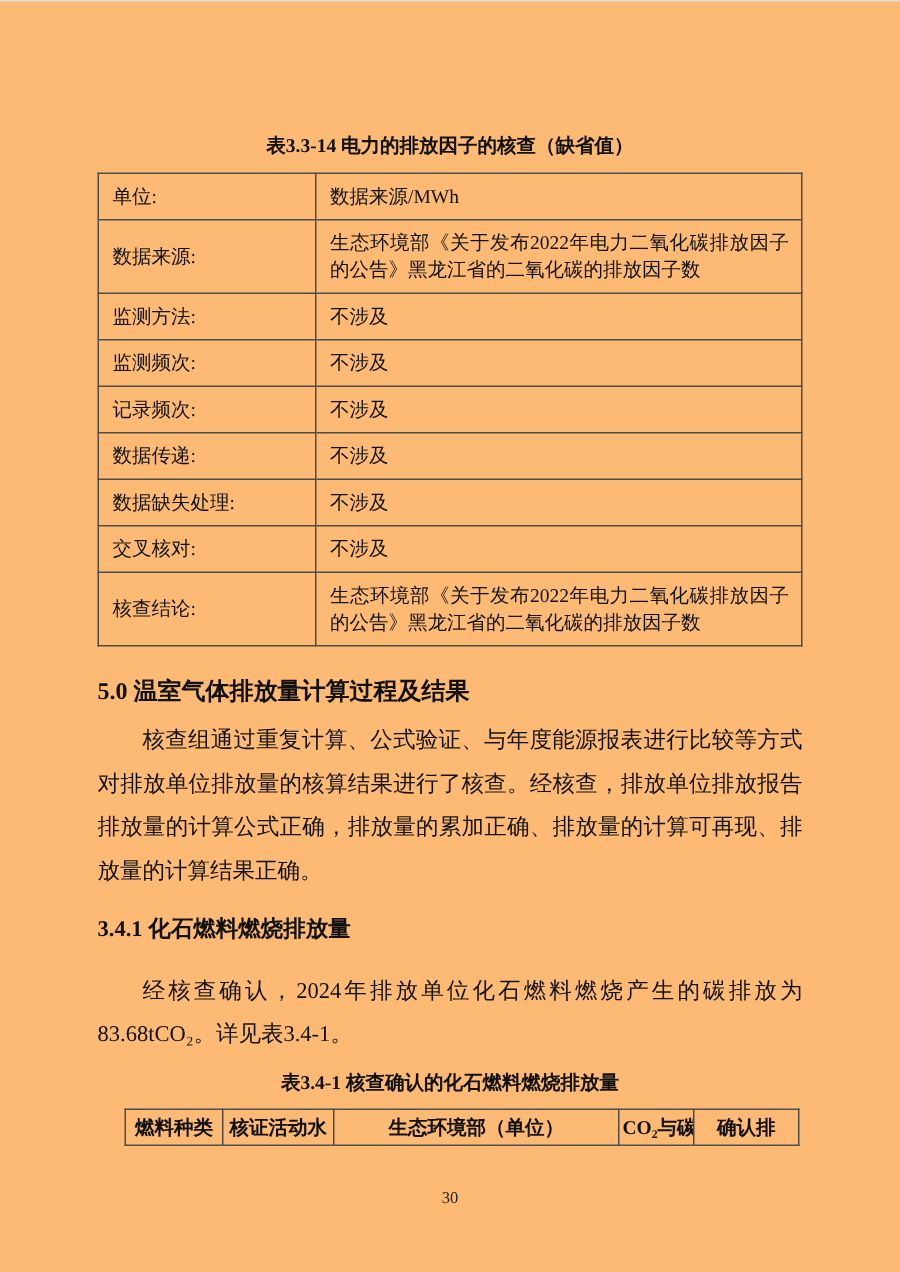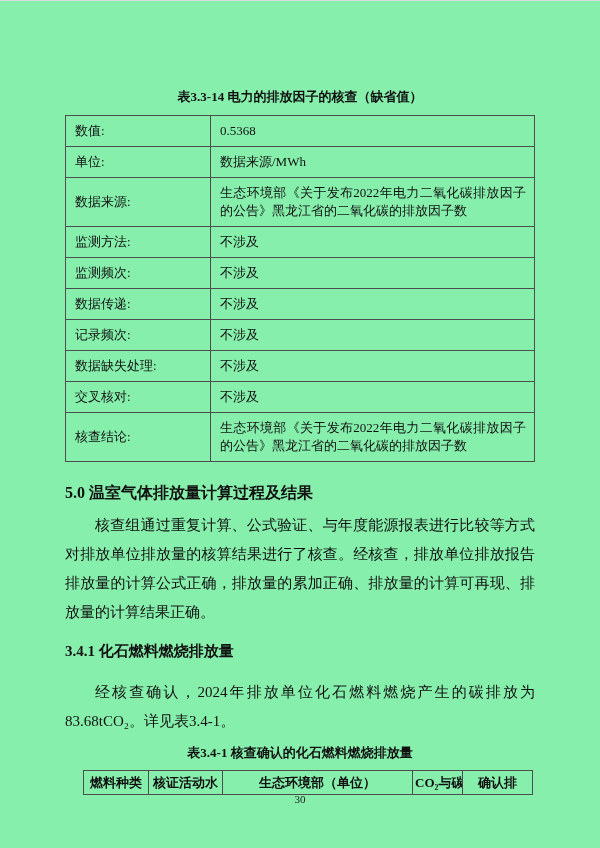--- a/index.html
+++ b/index.html
@@ -5,21 +5,21 @@
   * { margin: 0; padding: 0; box-sizing: border-box; }
   html, body { background: #e9e9e9; }
   body {
     width: 600px; height: 848px;
     font-family: "Liberation Serif", "DejaVu Serif", serif;
     color: #111;
   }
   .page {
     position: relative;
     width: 600px; height: 848px;
-    background: #86efac;
+    background: #fdba74;
     padding: 88px 65px 0 65px;
     overflow: hidden;
     border-top: 1px solid #dcdcdc;
   }
   .table-caption {
     text-align: center;
     font-weight: bold;
     font-size: 13px;
     line-height: 15px;
     margin-bottom: 11px;
@@ -96,45 +96,41 @@
 </head>
 <body>
 
 <div class="page">
 
   <div class="table-caption">表3.3-14 电力的排放因子的核查（缺省值）</div>
 
   <table class="kv">
     <tbody>
       <tr>
-        <td class="kv-label">数值:</td>
-        <td>0.5368</td>
-      </tr>
-      <tr>
         <td class="kv-label">单位:</td>
         <td>数据来源/MWh</td>
       </tr>
       <tr>
         <td class="kv-label">数据来源:</td>
         <td>生态环境部《关于发布2022年电力二氧化碳排放因子的公告》黑龙江省的二氧化碳的排放因子数</td>
       </tr>
       <tr>
         <td class="kv-label">监测方法:</td>
         <td>不涉及</td>
       </tr>
       <tr>
         <td class="kv-label">监测频次:</td>
         <td>不涉及</td>
       </tr>
       <tr>
-        <td class="kv-label">数据传递:</td>
+        <td class="kv-label">记录频次:</td>
         <td>不涉及</td>
       </tr>
       <tr>
-        <td class="kv-label">记录频次:</td>
+        <td class="kv-label">数据传递:</td>
         <td>不涉及</td>
       </tr>
       <tr>
         <td class="kv-label">数据缺失处理:</td>
         <td>不涉及</td>
       </tr>
       <tr>
         <td class="kv-label">交叉核对:</td>
         <td>不涉及</td>
       </tr>

